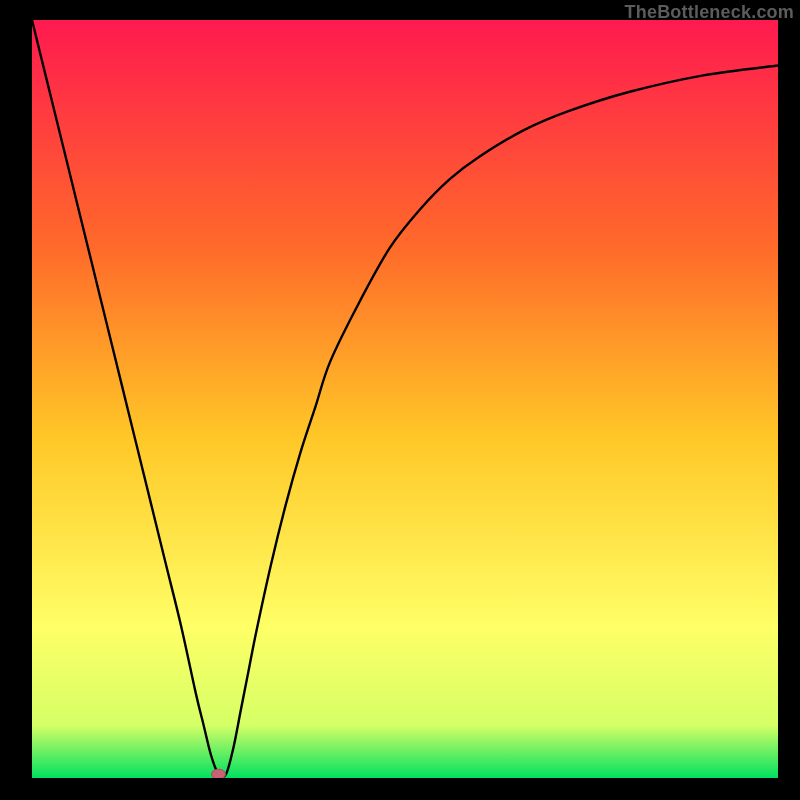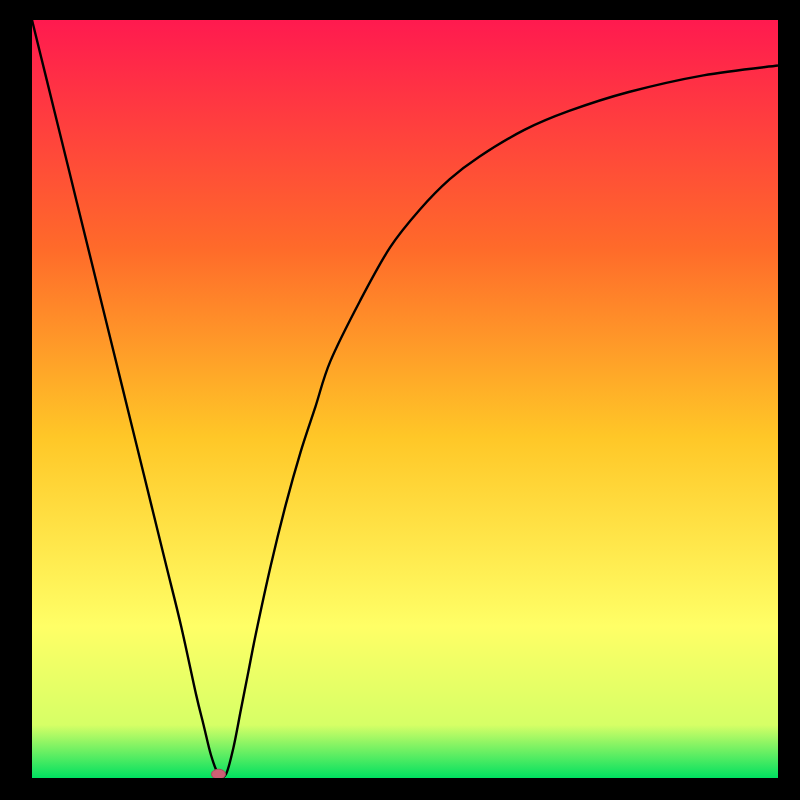--- a/index.html
+++ b/index.html
@@ -34,20 +34,21 @@
     font-weight: 600;
     letter-spacing: 0.2px;
     z-index: 5;
   }
   svg { display: block; }
 </style>
 </head>
 <body>
 
 <div class="frame">
+  <div class="watermark">TheBottleneck.com</div>
 
   <div class="plot-area">
     <svg id="chart-svg" width="746" height="758" viewBox="0 0 746 758" preserveAspectRatio="none">
       <defs>
         <linearGradient id="bg-grad" x1="0" y1="0" x2="0" y2="1">
             <stop offset="0%" stop-color="#ff1a4f"></stop>
             <stop offset="30%" stop-color="#ff6a2a"></stop>
             <stop offset="55.00000000000001%" stop-color="#ffc727"></stop>
             <stop offset="80%" stop-color="#ffff66"></stop>
             <stop offset="93%" stop-color="#d6ff66"></stop>

